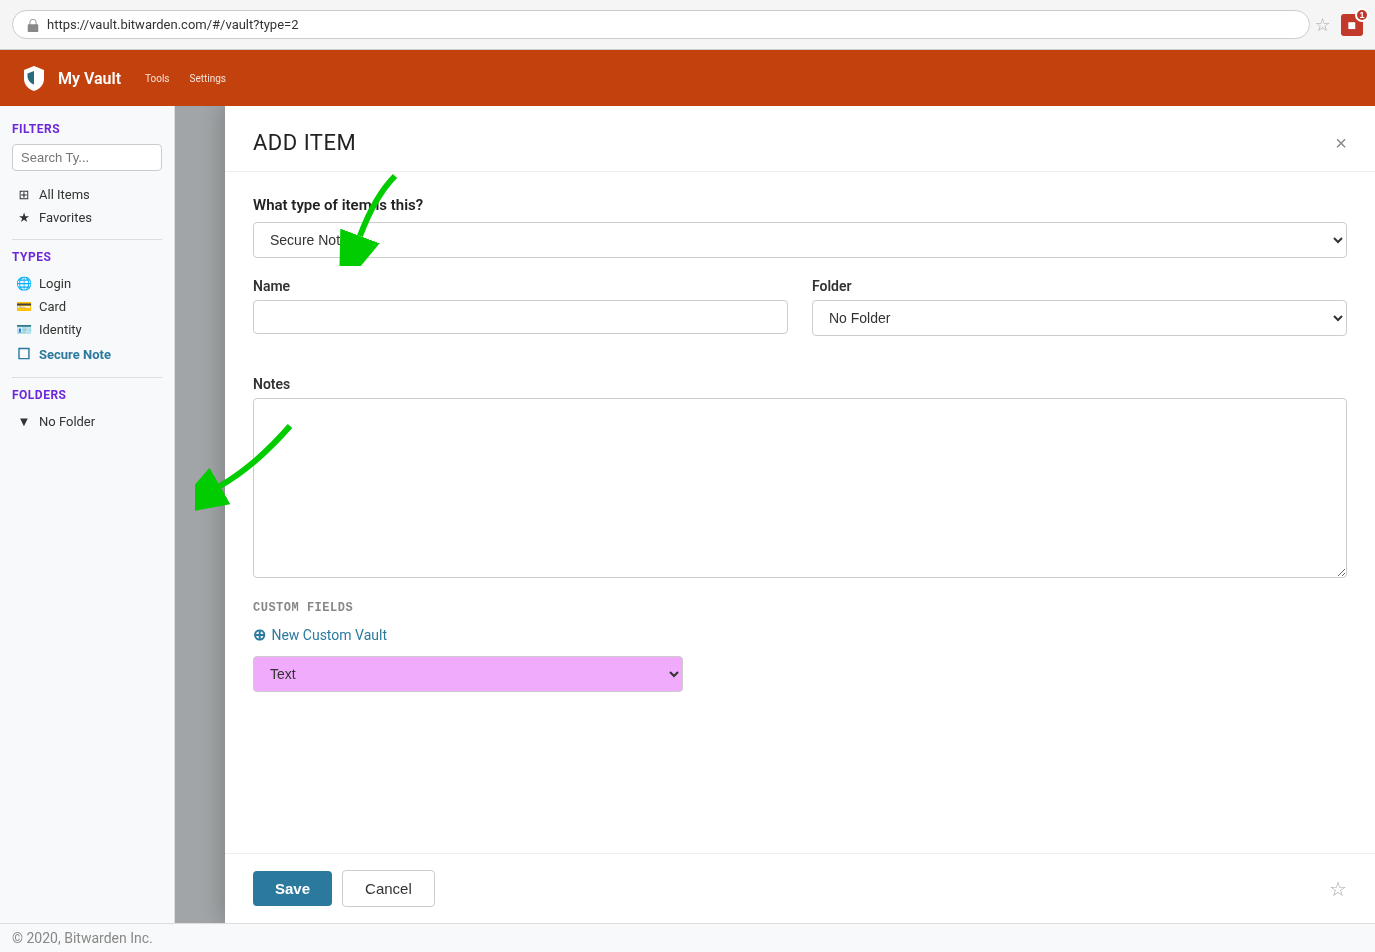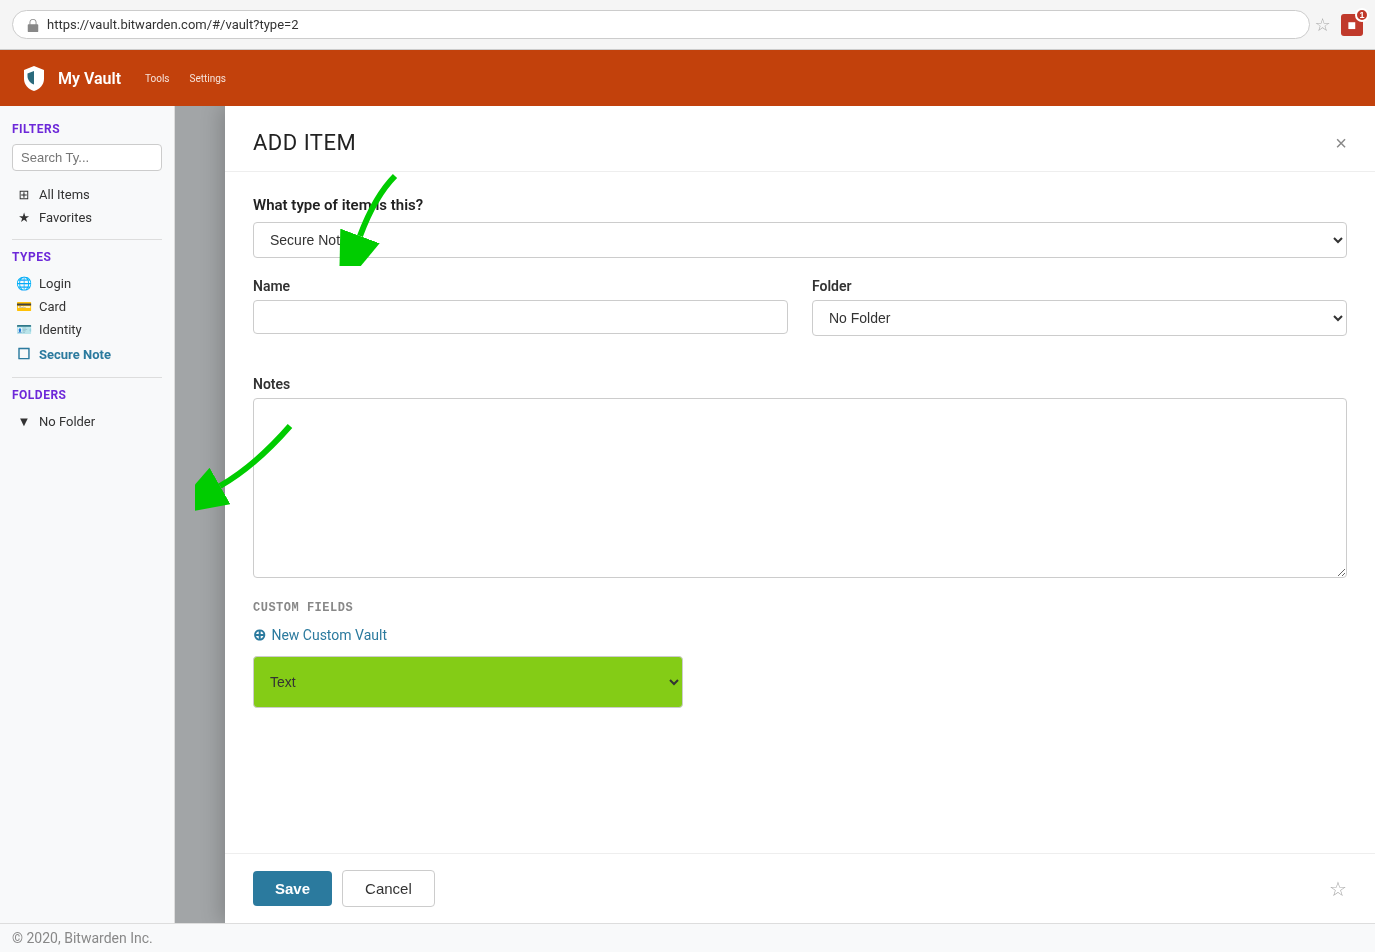--- a/index.html
+++ b/index.html
@@ -287,26 +287,26 @@
       align-items: center;
       gap: 5px;
       color: #2b7a9e;
       font-size: 14px;
       cursor: pointer;
       text-decoration: none;
       margin-bottom: 12px;
     }
     .custom-field-select {
       width: 430px;
-      padding: 16px 12px;
-      border: 1px solid #ccc;
-      border-radius: 4px;
-      font-size: 14px;
-      color: #333;
-      background: #84cc16;
+      padding: 8px 12px;
+      border: 1px solid #ccc;
+      border-radius: 4px;
+      font-size: 14px;
+      color: #333;
+      background: #f0abfc;
       appearance: auto;
     }
 
     
     .modal-footer {
       padding: 16px 28px;
       border-top: 1px solid #eee;
       display: flex;
       align-items: center;
       justify-content: space-between;

